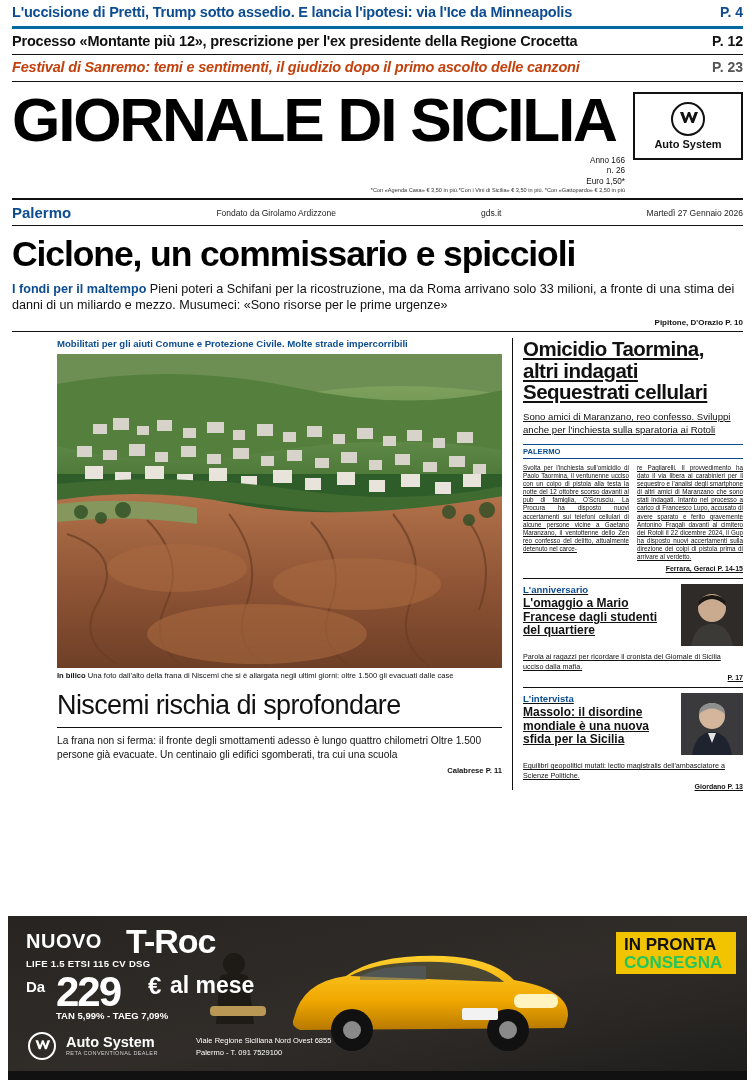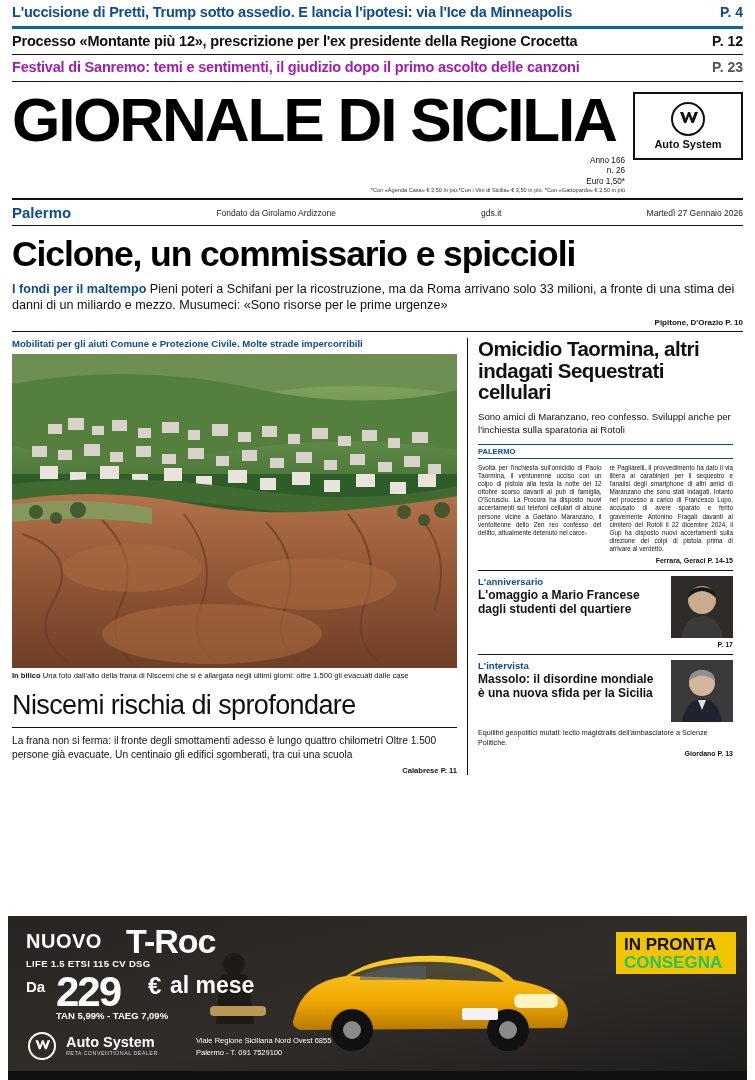--- a/index.html
+++ b/index.html
@@ -23,21 +23,21 @@
   .teaser-text {
     font-weight: bold; font-size: 14.5px; letter-spacing: -0.2px;
     line-height: 1.15;
   }
   .teaser-page { font-weight: bold; font-size: 14px; white-space: nowrap; padding-left: 10px; }
   .tz-blue .teaser-text { color: #0d4c8f; }
   .tz-blue .teaser-page { color: #0d4c8f; }
   .tz-blue { border-bottom: 3px solid #0369a1; }
   .tz-dark .teaser-text { color: #111; }
   .tz-dark .teaser-page { color: #111; }
-  .tz-gray .teaser-text { color: #a21caf; font-weight: bold; }
+  .tz-gray .teaser-text { color: #c2410c; font-weight: bold; font-style: italic; }
   .tz-gray .teaser-page { color: #555; }
 
   
   .masthead {
     display: flex; align-items: flex-start; justify-content: space-between;
     padding: 10px 12px 0 12px;
   }
   .masthead-title {
     font-family: "Liberation Sans", sans-serif;
     font-weight: bold;
@@ -91,22 +91,22 @@
   }
   .lead-sub .kicker { color: #0d4c8f; font-weight: bold; }
   .lead-credit {
     text-align: right; font-size: 8px; font-weight: bold; color: #111;
     margin-top: 4px; padding-bottom: 4px;
   }
   .rule-thin { border-bottom: 1px solid #111; margin: 0 12px; }
 
   
   .body-cols { display: flex; padding: 0 12px; margin-top: 6px; }
-  .col-left { width: 456px; padding-right: 10px; border-right: 1px solid #111; }
-  .col-right { width: 265px; padding-left: 10px; }
+  .col-left { width: 456px; padding-right: 10px; border-right: 1px solid #111; margin-left: 45px; }
+  .col-right { width: 265px; padding-left: 10px; text-decoration: underline; }
 
   .lx-kicker {
     color: #0d4c8f; font-weight: bold; font-size: 9.6px; margin-bottom: 5px;
   }
   .photo {
     width: 100%; height: 314px; position: relative; overflow: hidden; background:#2f5d2a;
   }
   .photo-caption { font-size: 7.6px; line-height: 1.3; margin-top: 3px; color: #111; }
   .photo-caption b { font-weight: bold; }
   .lx-headline {
@@ -333,20 +333,21 @@
           </div>
           <div class="portrait">
             <svg width="62" height="62" viewBox="0 0 62 62" aria-hidden="true">
               <rect width="62" height="62" fill="#2e2b28"></rect>
               <circle cx="31" cy="24" r="14" fill="#cbab90"></circle>
               <path d="M17 22 Q31 8 45 22 Q45 12 31 11 Q17 12 17 22 Z" fill="#1b1916"></path>
               <path d="M10 62 Q14 40 31 40 Q48 40 52 62 Z" fill="#3c3a37"></path>
             </svg>
           </div>
         </div>
+        <div class="r-item-text">Parola ai ragazzi per ricordare il cronista del Giornale di Sicilia ucciso dalla mafia.</div>
         <div class="r-item-credit">P. 17</div>
       </div>
 
       <div class="r-item">
         <div class="r-item-row">
           <div class="r-item-col">
             <div class="r-item-kicker">L'intervista</div>
             <div class="r-item-title">Massolo: il disordine mondiale è una nuova sfida per la Sicilia</div>
           </div>
           <div class="portrait">

